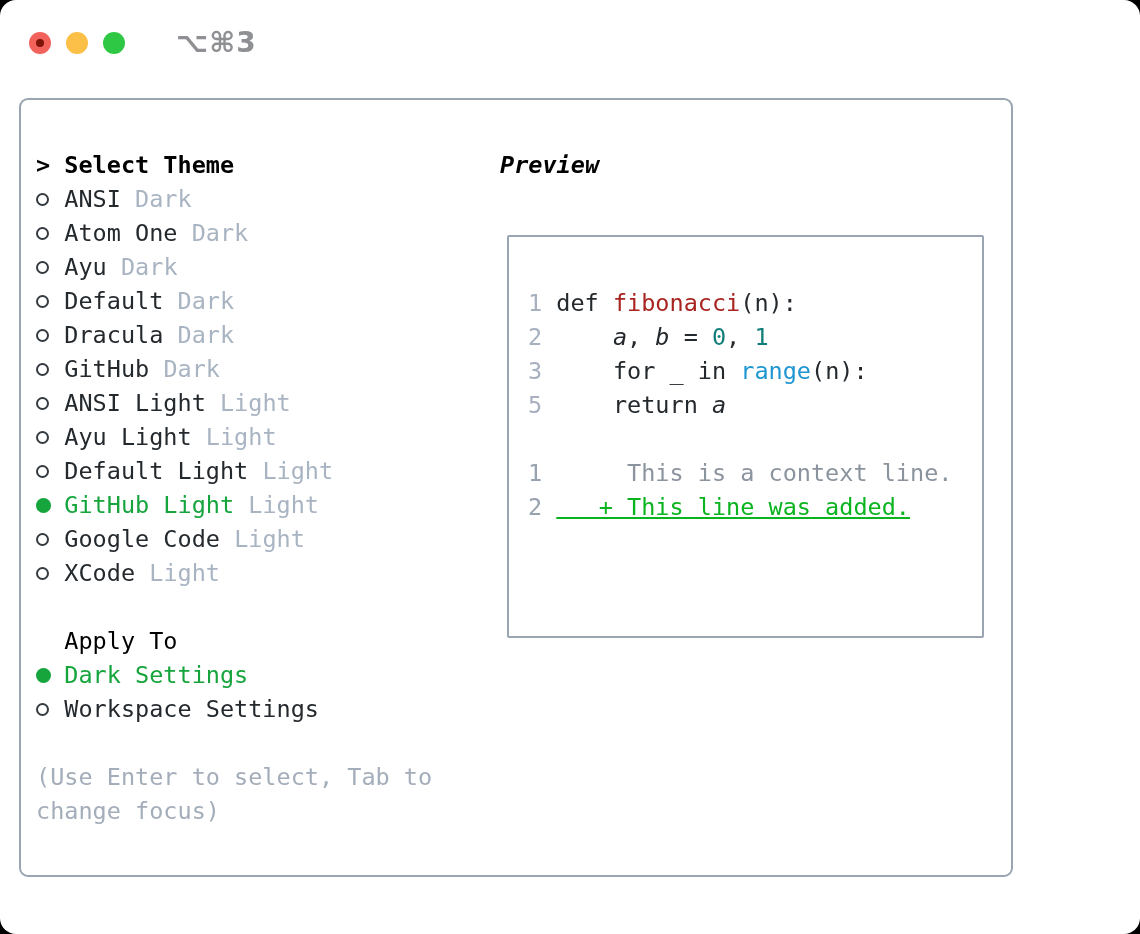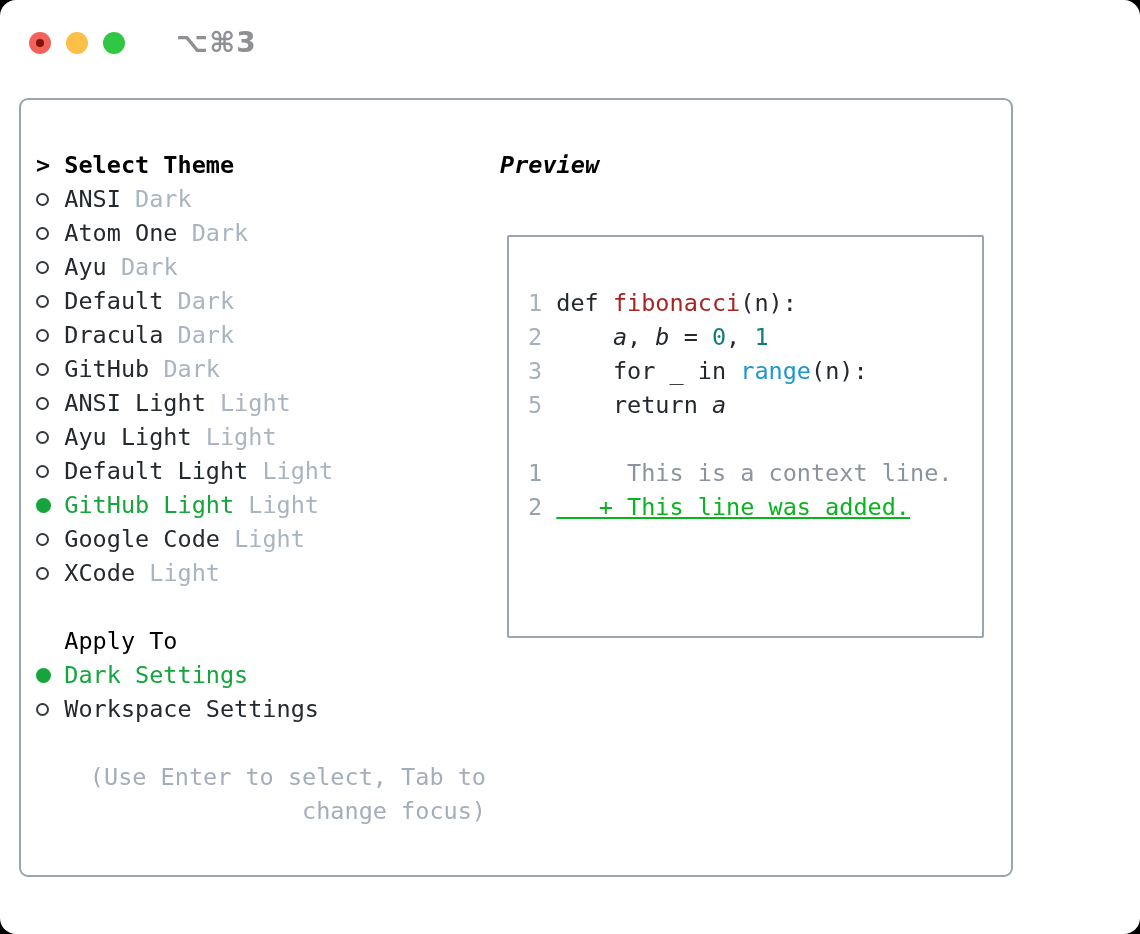--- a/index.html
+++ b/index.html
@@ -29,21 +29,21 @@
   .mk{width:28.3px;flex:0 0 28.3px;display:flex;align-items:center;}
   .prompt{font-weight:bold;color:var(--heading);}
   .hdr{font-weight:bold;color:var(--heading);}
   .ring{width:13px;height:13px;box-sizing:border-box;border:2px solid var(--ring);border-radius:50%;}
   .dot{width:15px;height:15px;border-radius:50%;background:var(--ui-green);}
   .t-name{color:var(--text-dark);}
   .t-name.sel{color:var(--ui-green);text-align:center;}
   .t-var{color:var(--muted);margin-left:14.2px;}
   .sec{margin-top:34px;}
   .apply-hdr{color:var(--heading);}
-  .help{margin-top:34px;width:450px;color:var(--help);white-space:normal;text-align:right;}
+  .help{margin-top:34px;width:450px;color:var(--help);white-space:normal;}
   .preview-label{position:absolute;left:500px;top:148px;font-size:23.5px;line-height:34px;
                  font-weight:bold;color:var(--heading);font-style:italic;}
   .preview-box{position:absolute;left:507px;top:208px;width:477px;height:403px;box-sizing:border-box;
                border:2px solid var(--border);border-radius:2px;background:var(--win-bg);margin-top:27px;}
   .codepane{padding:49px 0 0 19px;font-size:23.5px;line-height:34px;}
   .cl{white-space:pre;height:34px;}
   .ln{display:inline-block;width:28.3px;color:var(--cln);}
   .ln.dln{color:var(--dln);}
   .tk-p{color:var(--plain);}
   .tk-f{color:var(--func);}

